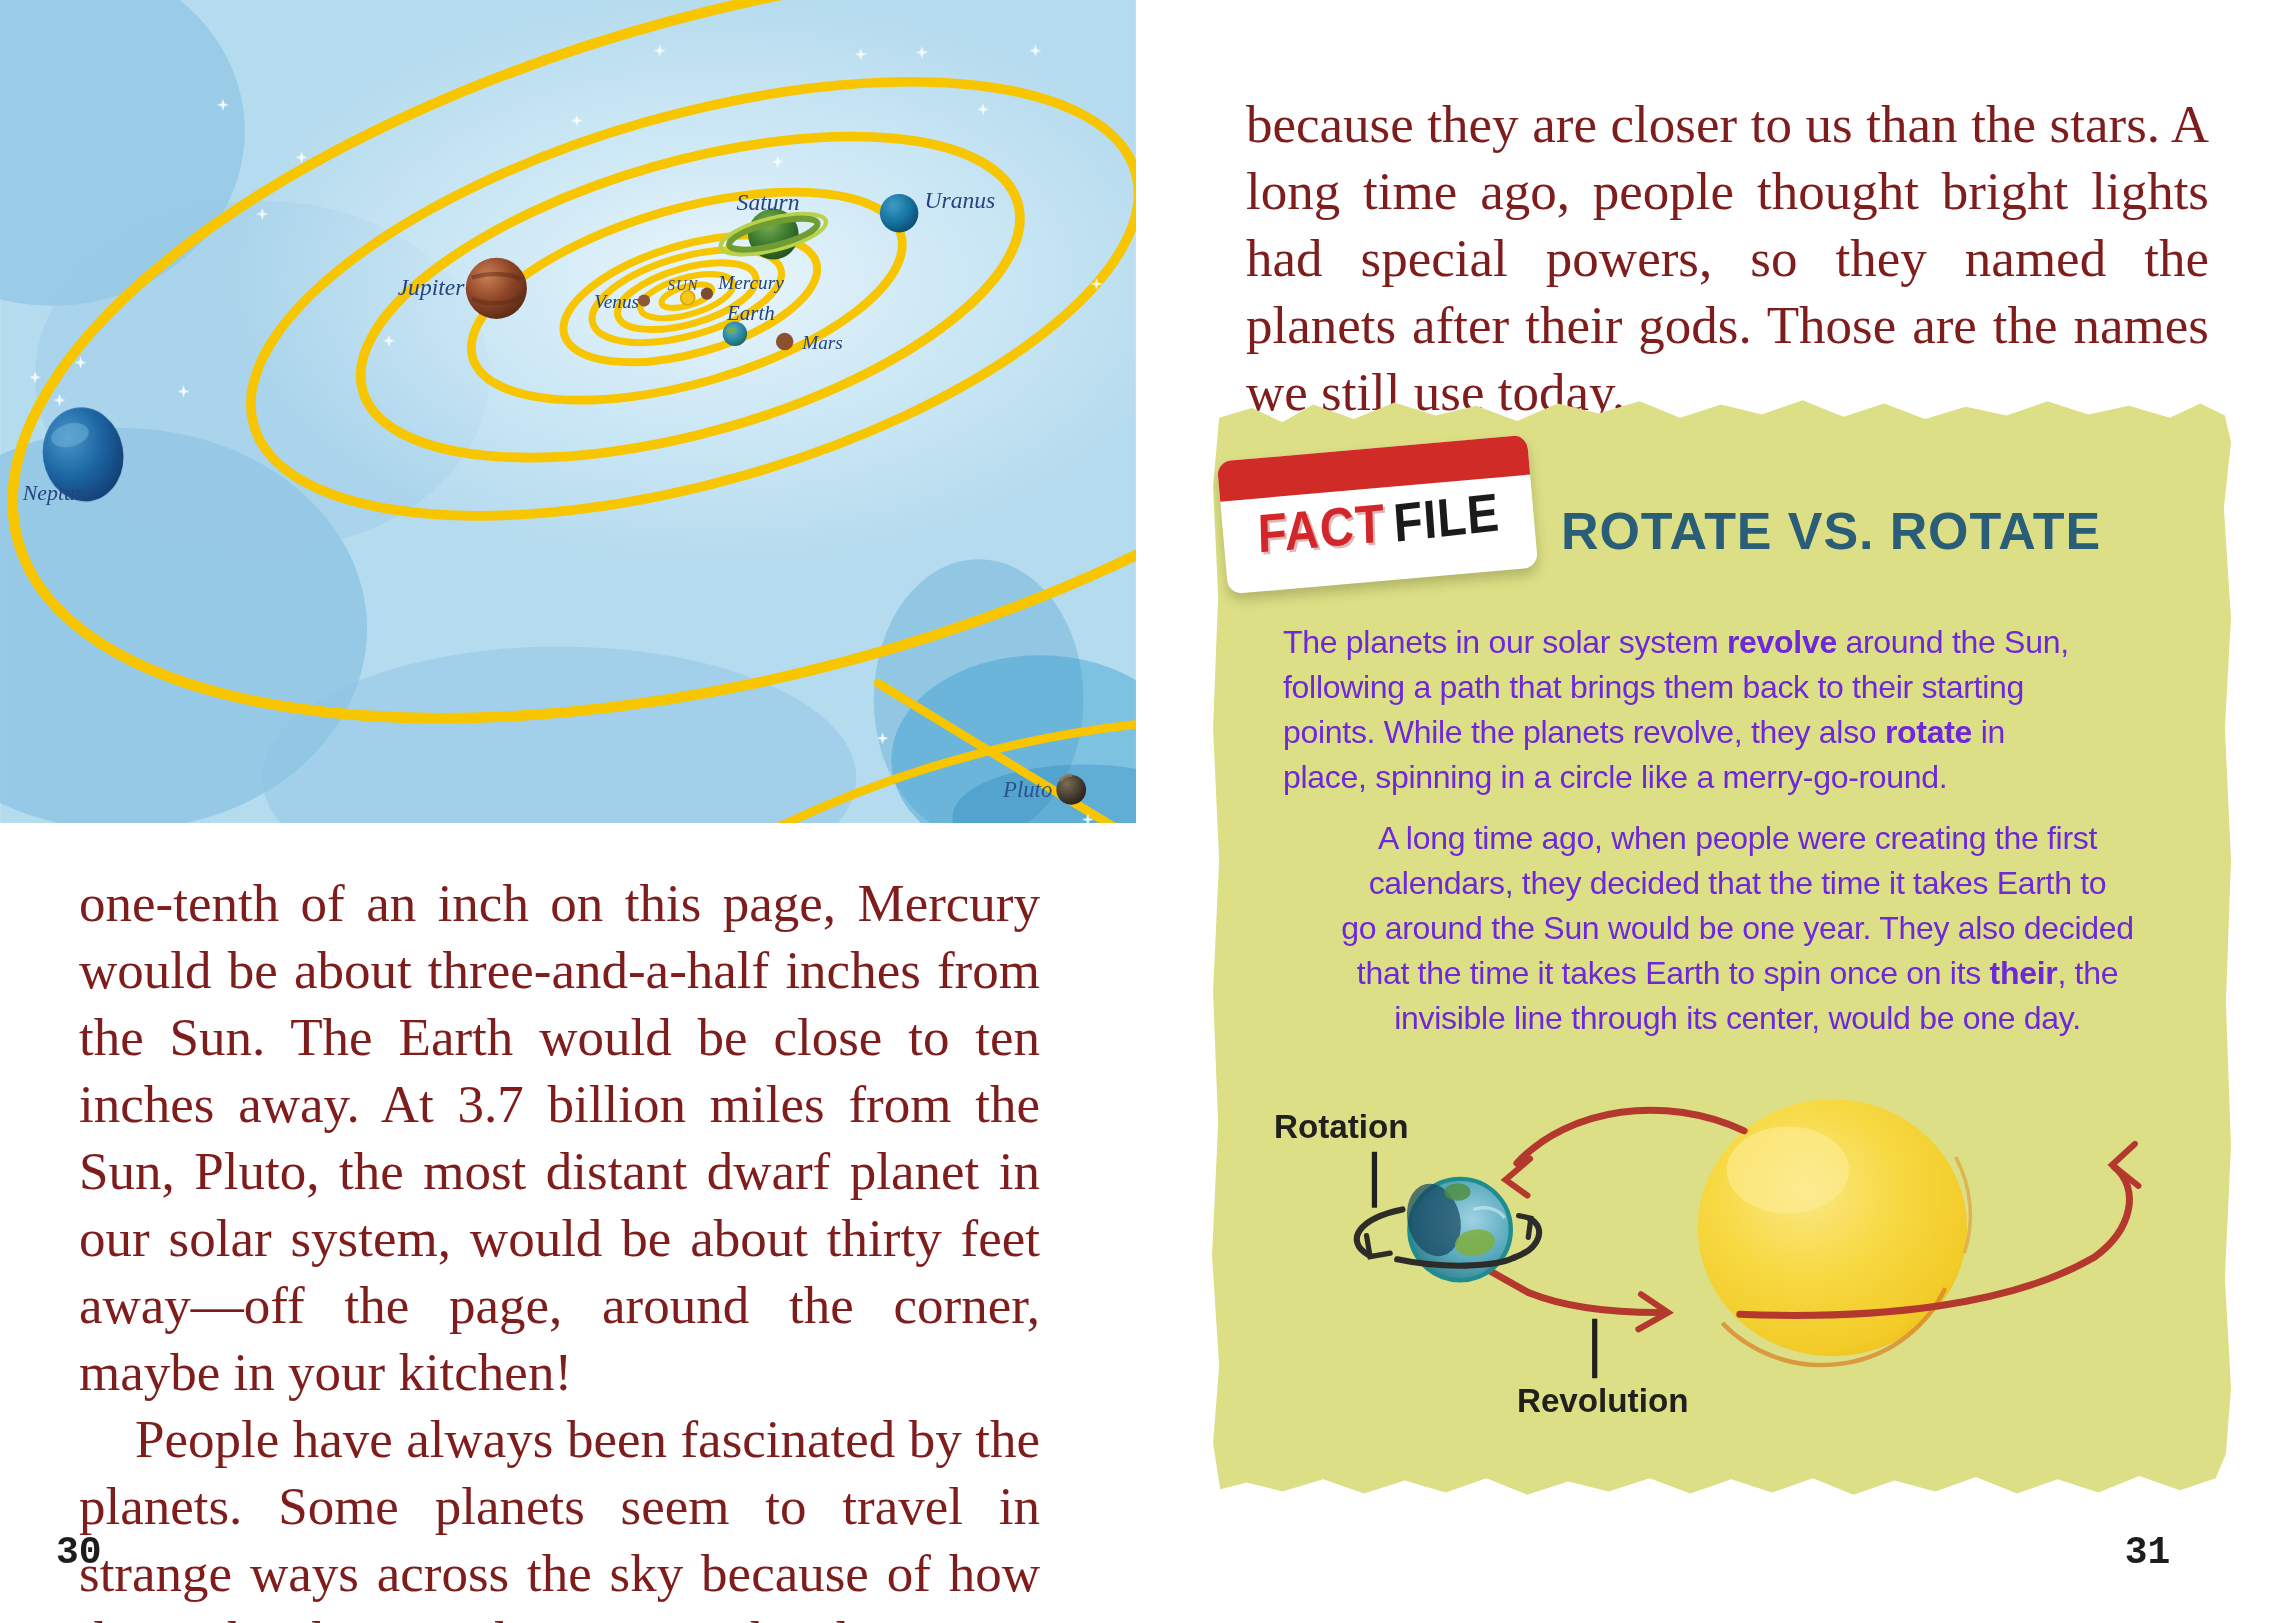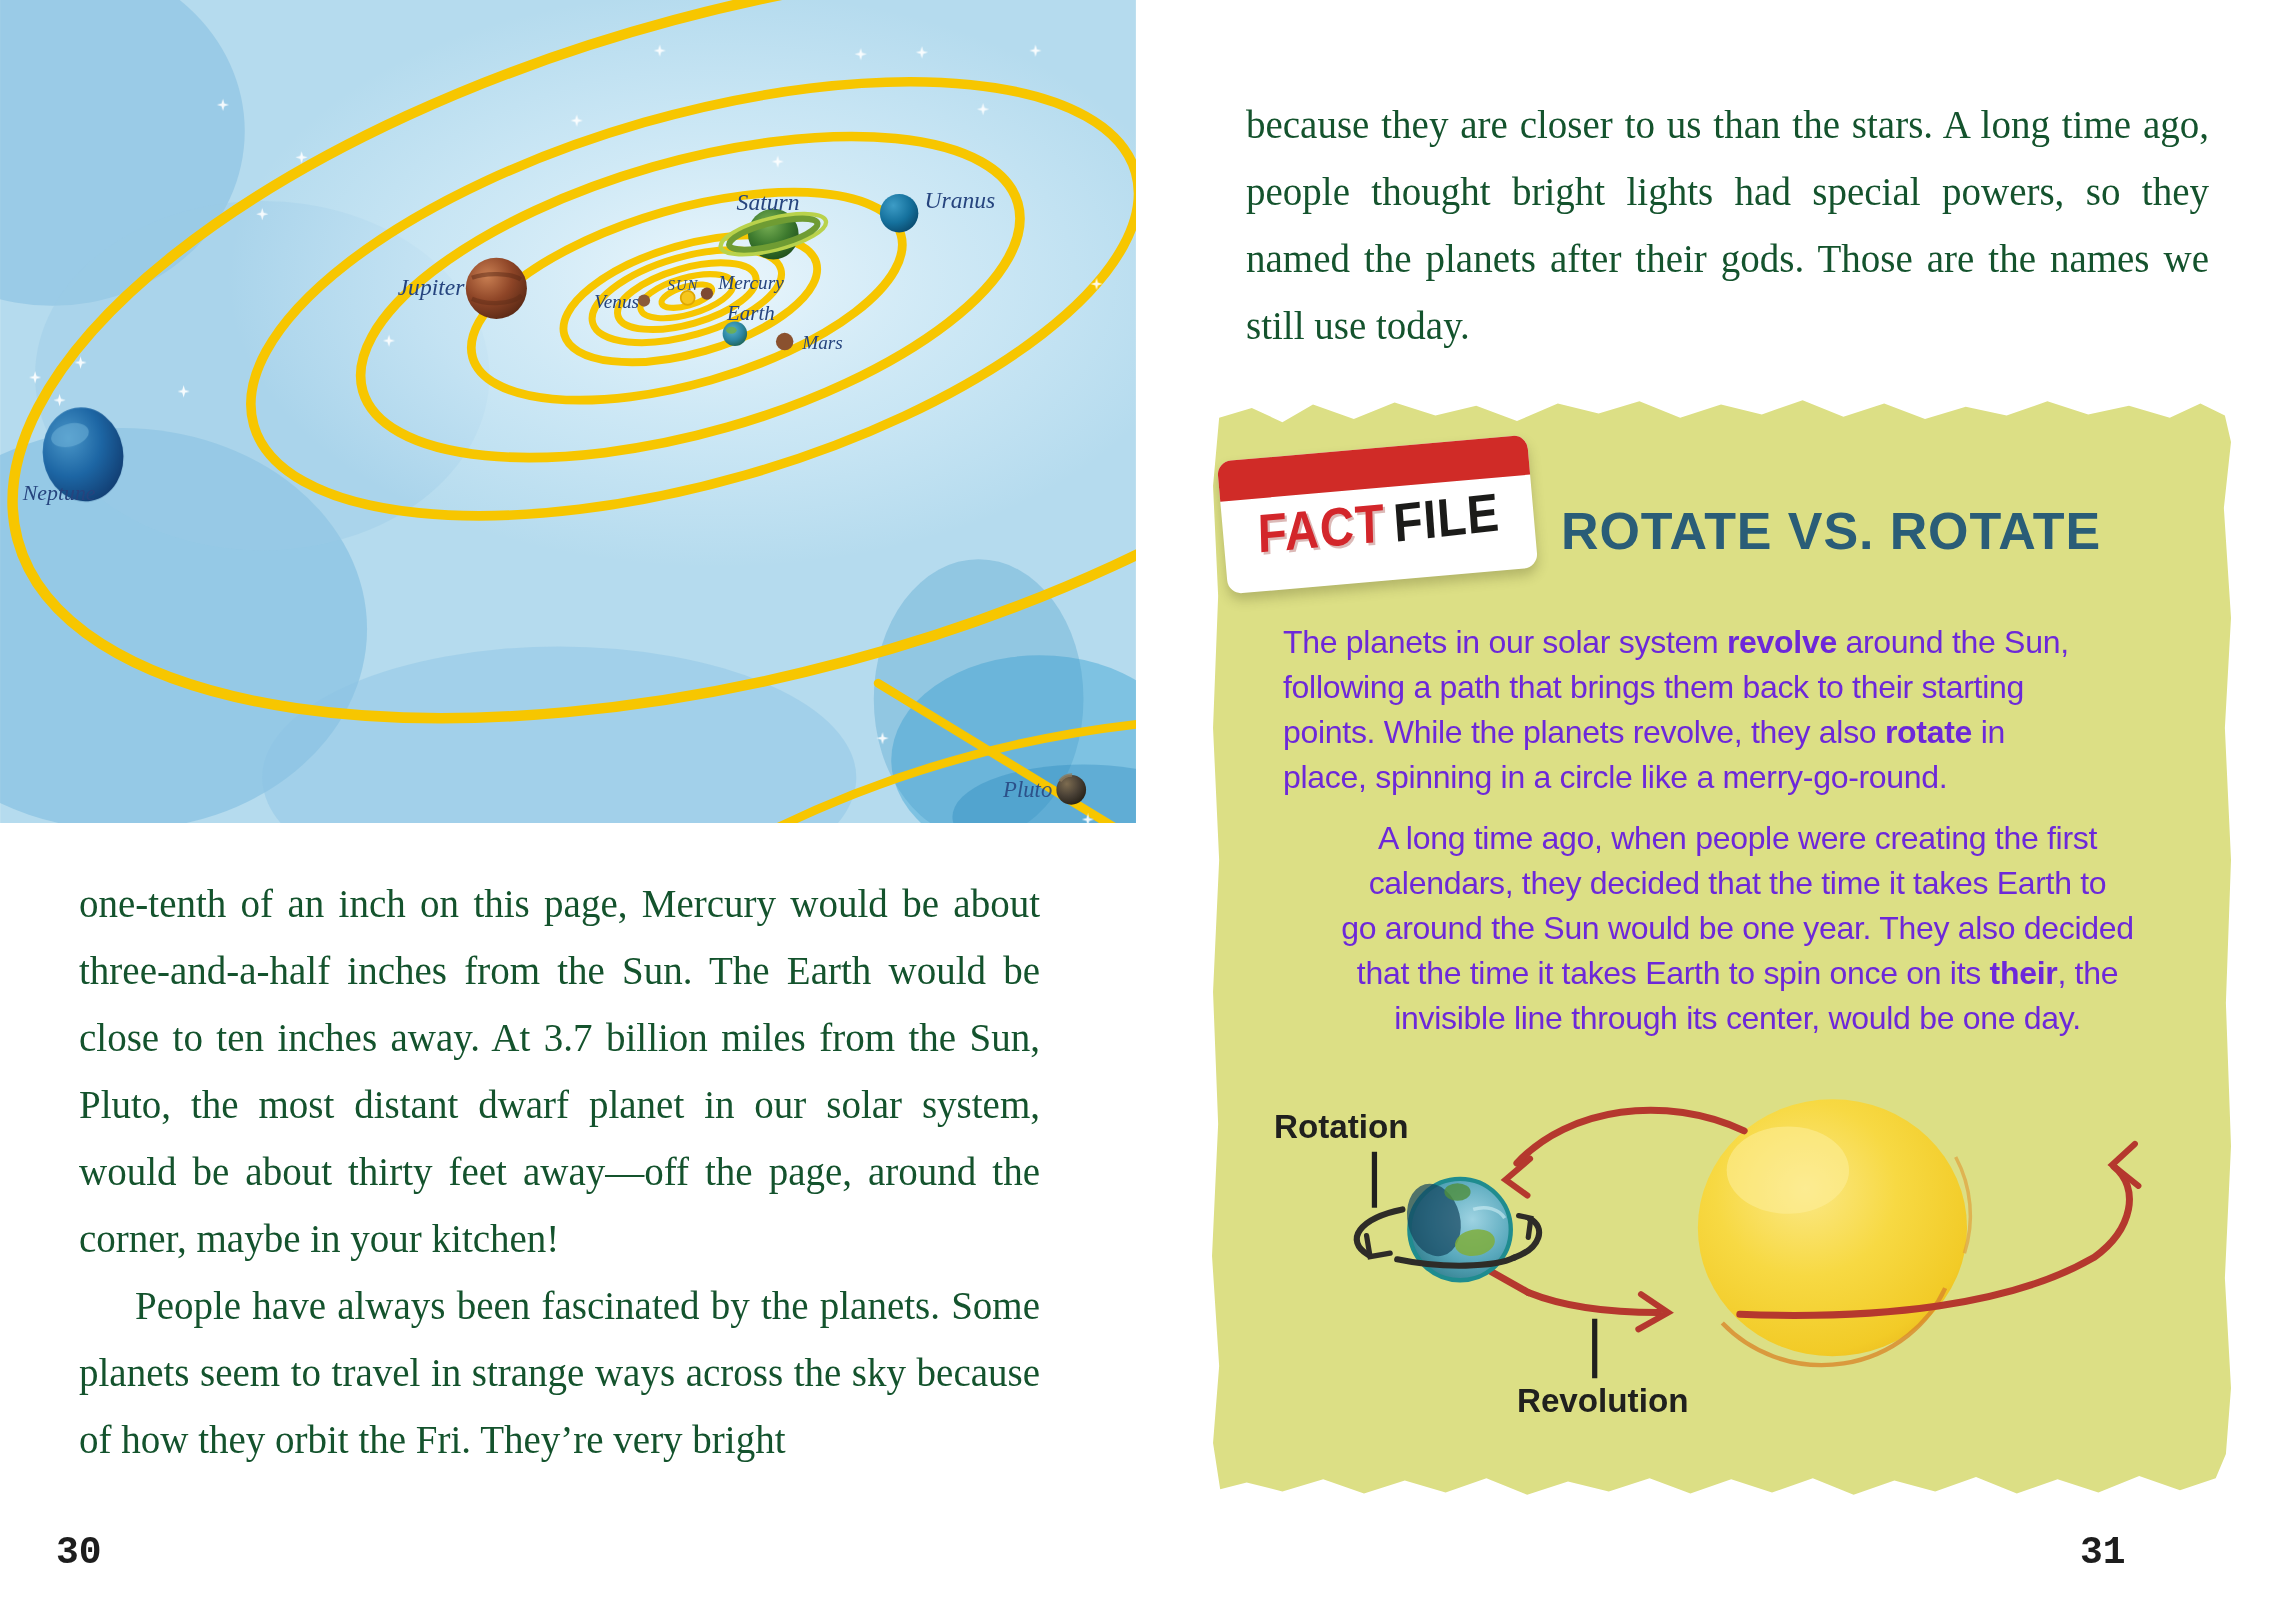--- a/index.html
+++ b/index.html
@@ -3,29 +3,29 @@
 <meta charset="utf-8">
 <style>
   html,body{margin:0;padding:0;}
   body{width:2273px;height:1623px;position:relative;background:#ffffff;overflow:hidden;
        font-family:"Liberation Sans",sans-serif;}
 
   
   .illustration{position:absolute;left:0;top:0;width:1136px;height:823px;}
   .illus-label{font-family:"Liberation Serif",serif;font-style:italic;fill:#26447e;}
 
-  .serif-par{font-family:"Liberation Serif",serif;font-size:39px;line-height:67px;
-             text-align:justify;color:#14532d;margin:0;}
+  .serif-par{font-family:"Liberation Serif",serif;font-size:53px;line-height:67px;
+             text-align:justify;color:#7f1d1d;margin:0;}
   .left-text{position:absolute;left:79px;top:870px;width:961px;}
   .indent{text-indent:56px;}
 
   .pagenum{position:absolute;font-family:Liberation Mono, monospace;font-weight:700;
            font-size:38px;color:#1d1d1d;}
   .pn-left{left:56px;top:1531px;}
-  .pn-right{left:2080px;top:1531px;width:135px;text-align:left;}
+  .pn-right{left:2080px;top:1531px;width:135px;text-align:center;}
 
   
   .right-text{position:absolute;left:1246px;top:91px;width:963px;}
 
   .fact-box{position:absolute;left:1211px;top:398px;width:1020px;height:1100px;background:#dcdf85;
     clip-path:polygon(0.8% 1.8%,4% 0.9%,7% 2.2%,10% 0.6%,14% 1.9%,18% 0.4%,22% 1.6%,26% 0.7%,
       30% 2.1%,34% 0.5%,38% 1.4%,42% 0.3%,46% 1.8%,50% 0.6%,54% 1.5%,58% 0.2%,62% 1.7%,66% 0.5%,
       70% 1.9%,74% 0.8%,78% 1.6%,82% 0.3%,86% 1.5%,90% 0.7%,94% 1.8%,97% 0.5%,99.4% 1.6%,
       100% 4%,99.3% 10%,100% 20%,99.4% 30%,100% 42%,99.5% 55%,100% 68%,99.4% 80%,100% 90%,99.5% 96%,
       98.5% 98.2%,95% 99.3%,91% 98.0%,87% 99.5%,83% 98.3%,79% 99.6%,75% 98.1%,71% 99.4%,67% 98.4%,

